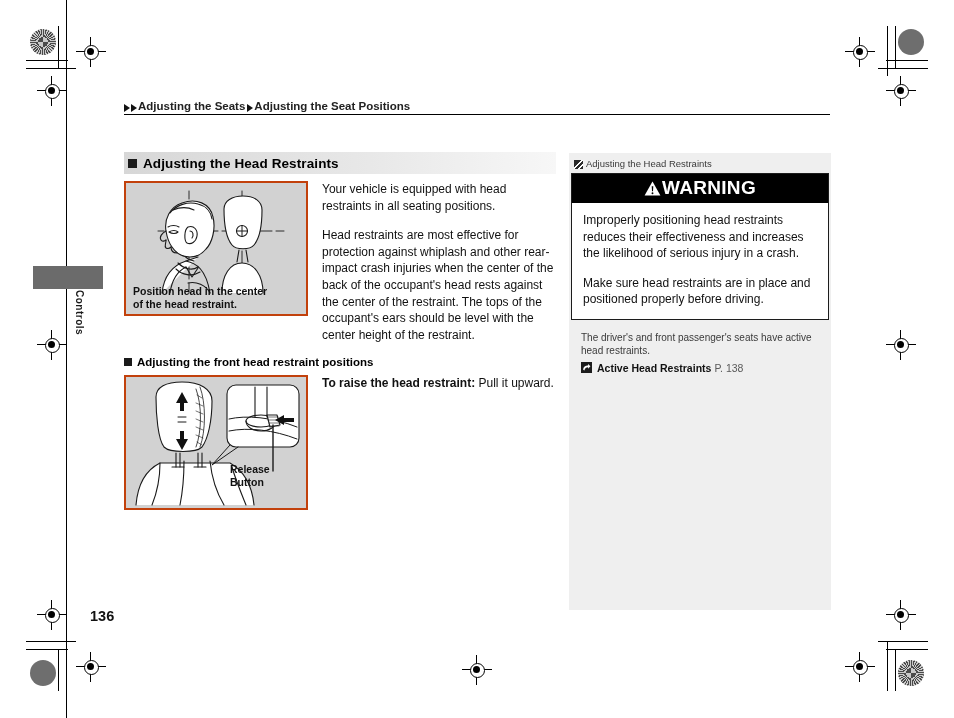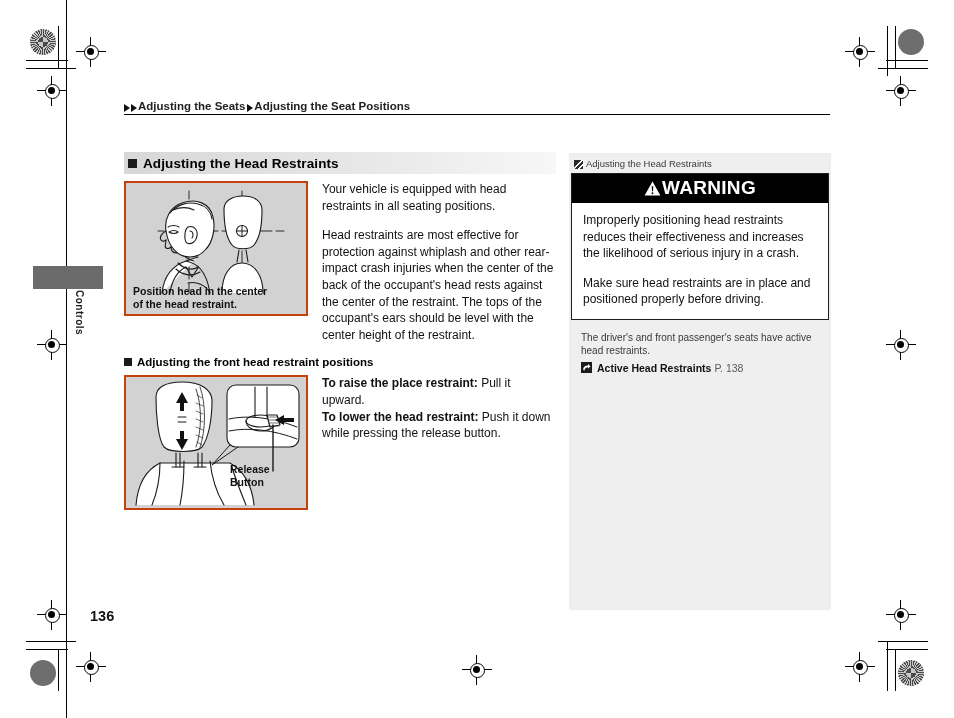--- a/index.html
+++ b/index.html
@@ -385,24 +385,21 @@
           </g>
         </svg>
         <div class="figcap" style="left:auto;right:6px;bottom:20px;text-align:left;width:70px;">
           <div>Release</div>
           <div>Button</div>
         </div>
       </div>
 
       <div class="body-col">
         <p style="margin-bottom:0;">
-          <span class="b">To raise the place restraint:</span><span> Pull it upward.</span>
-        </p>
-        <p>
-          <span class="b">To lower the head restraint:</span><span> Push it down while pressing the release button.</span>
+          <span class="b">To raise the head restraint:</span><span> Pull it upward.</span>
         </p>
       </div>
     </div>
   </div>
 
   <div class="side">
 
     <div class="side-head">
       <span class="ic"></span>
       <span class="t">Adjusting the Head Restraints</span>

